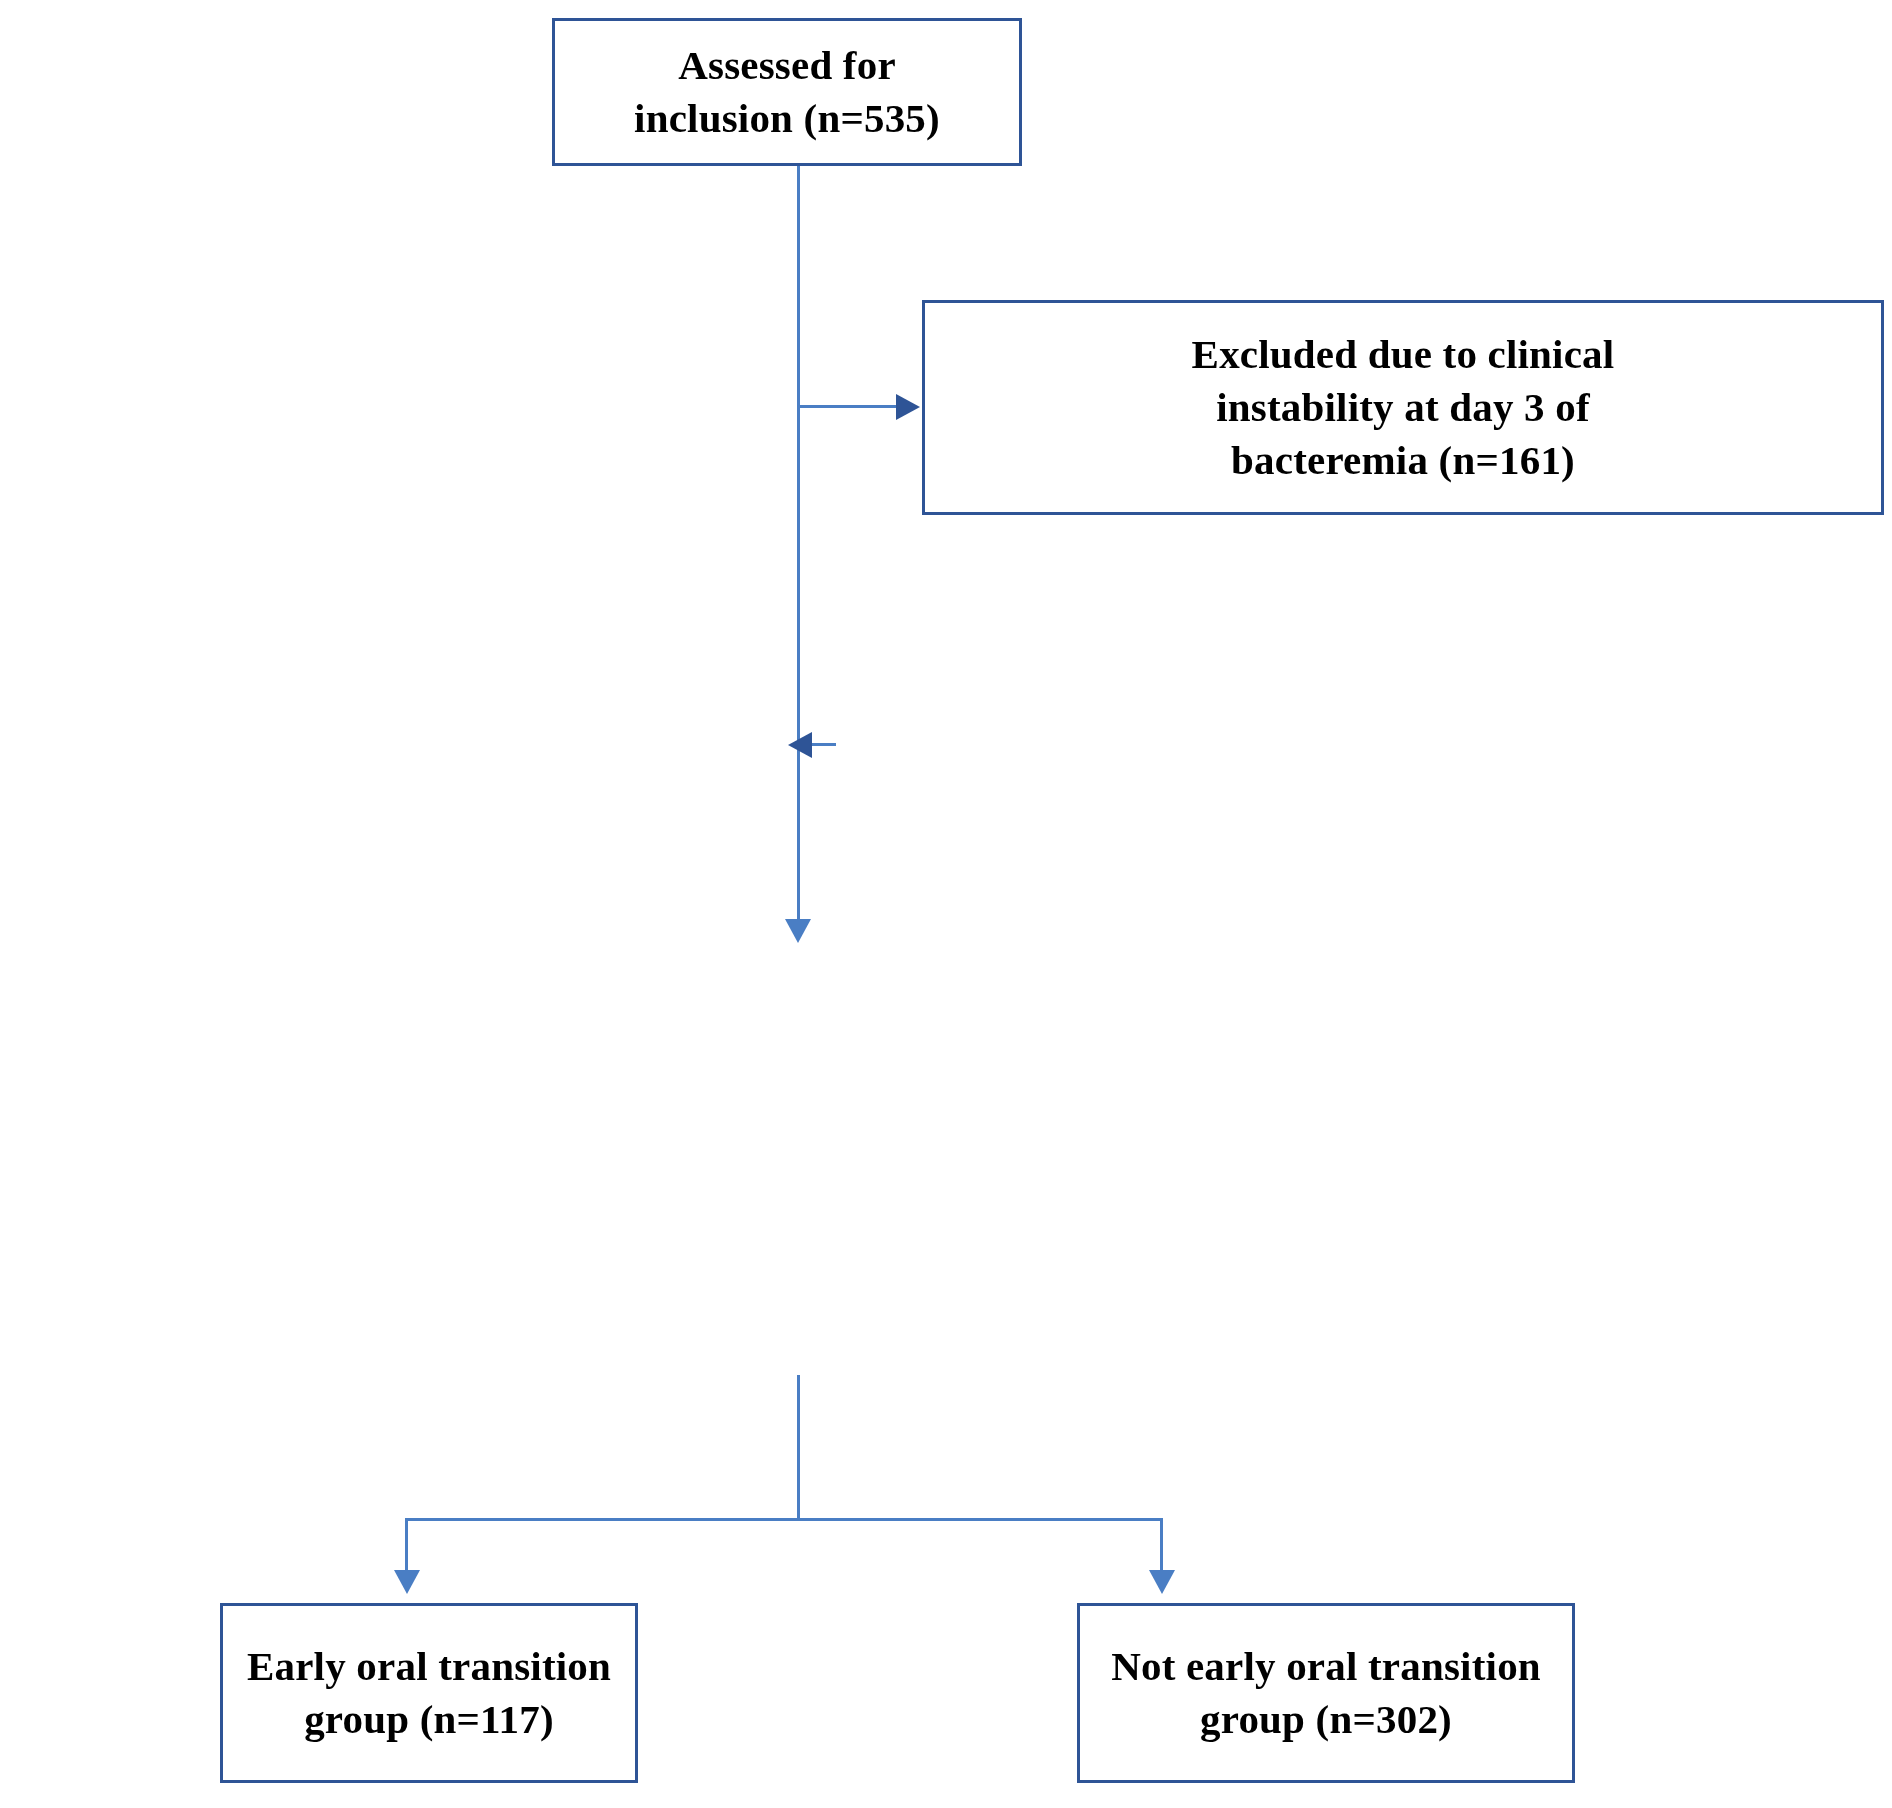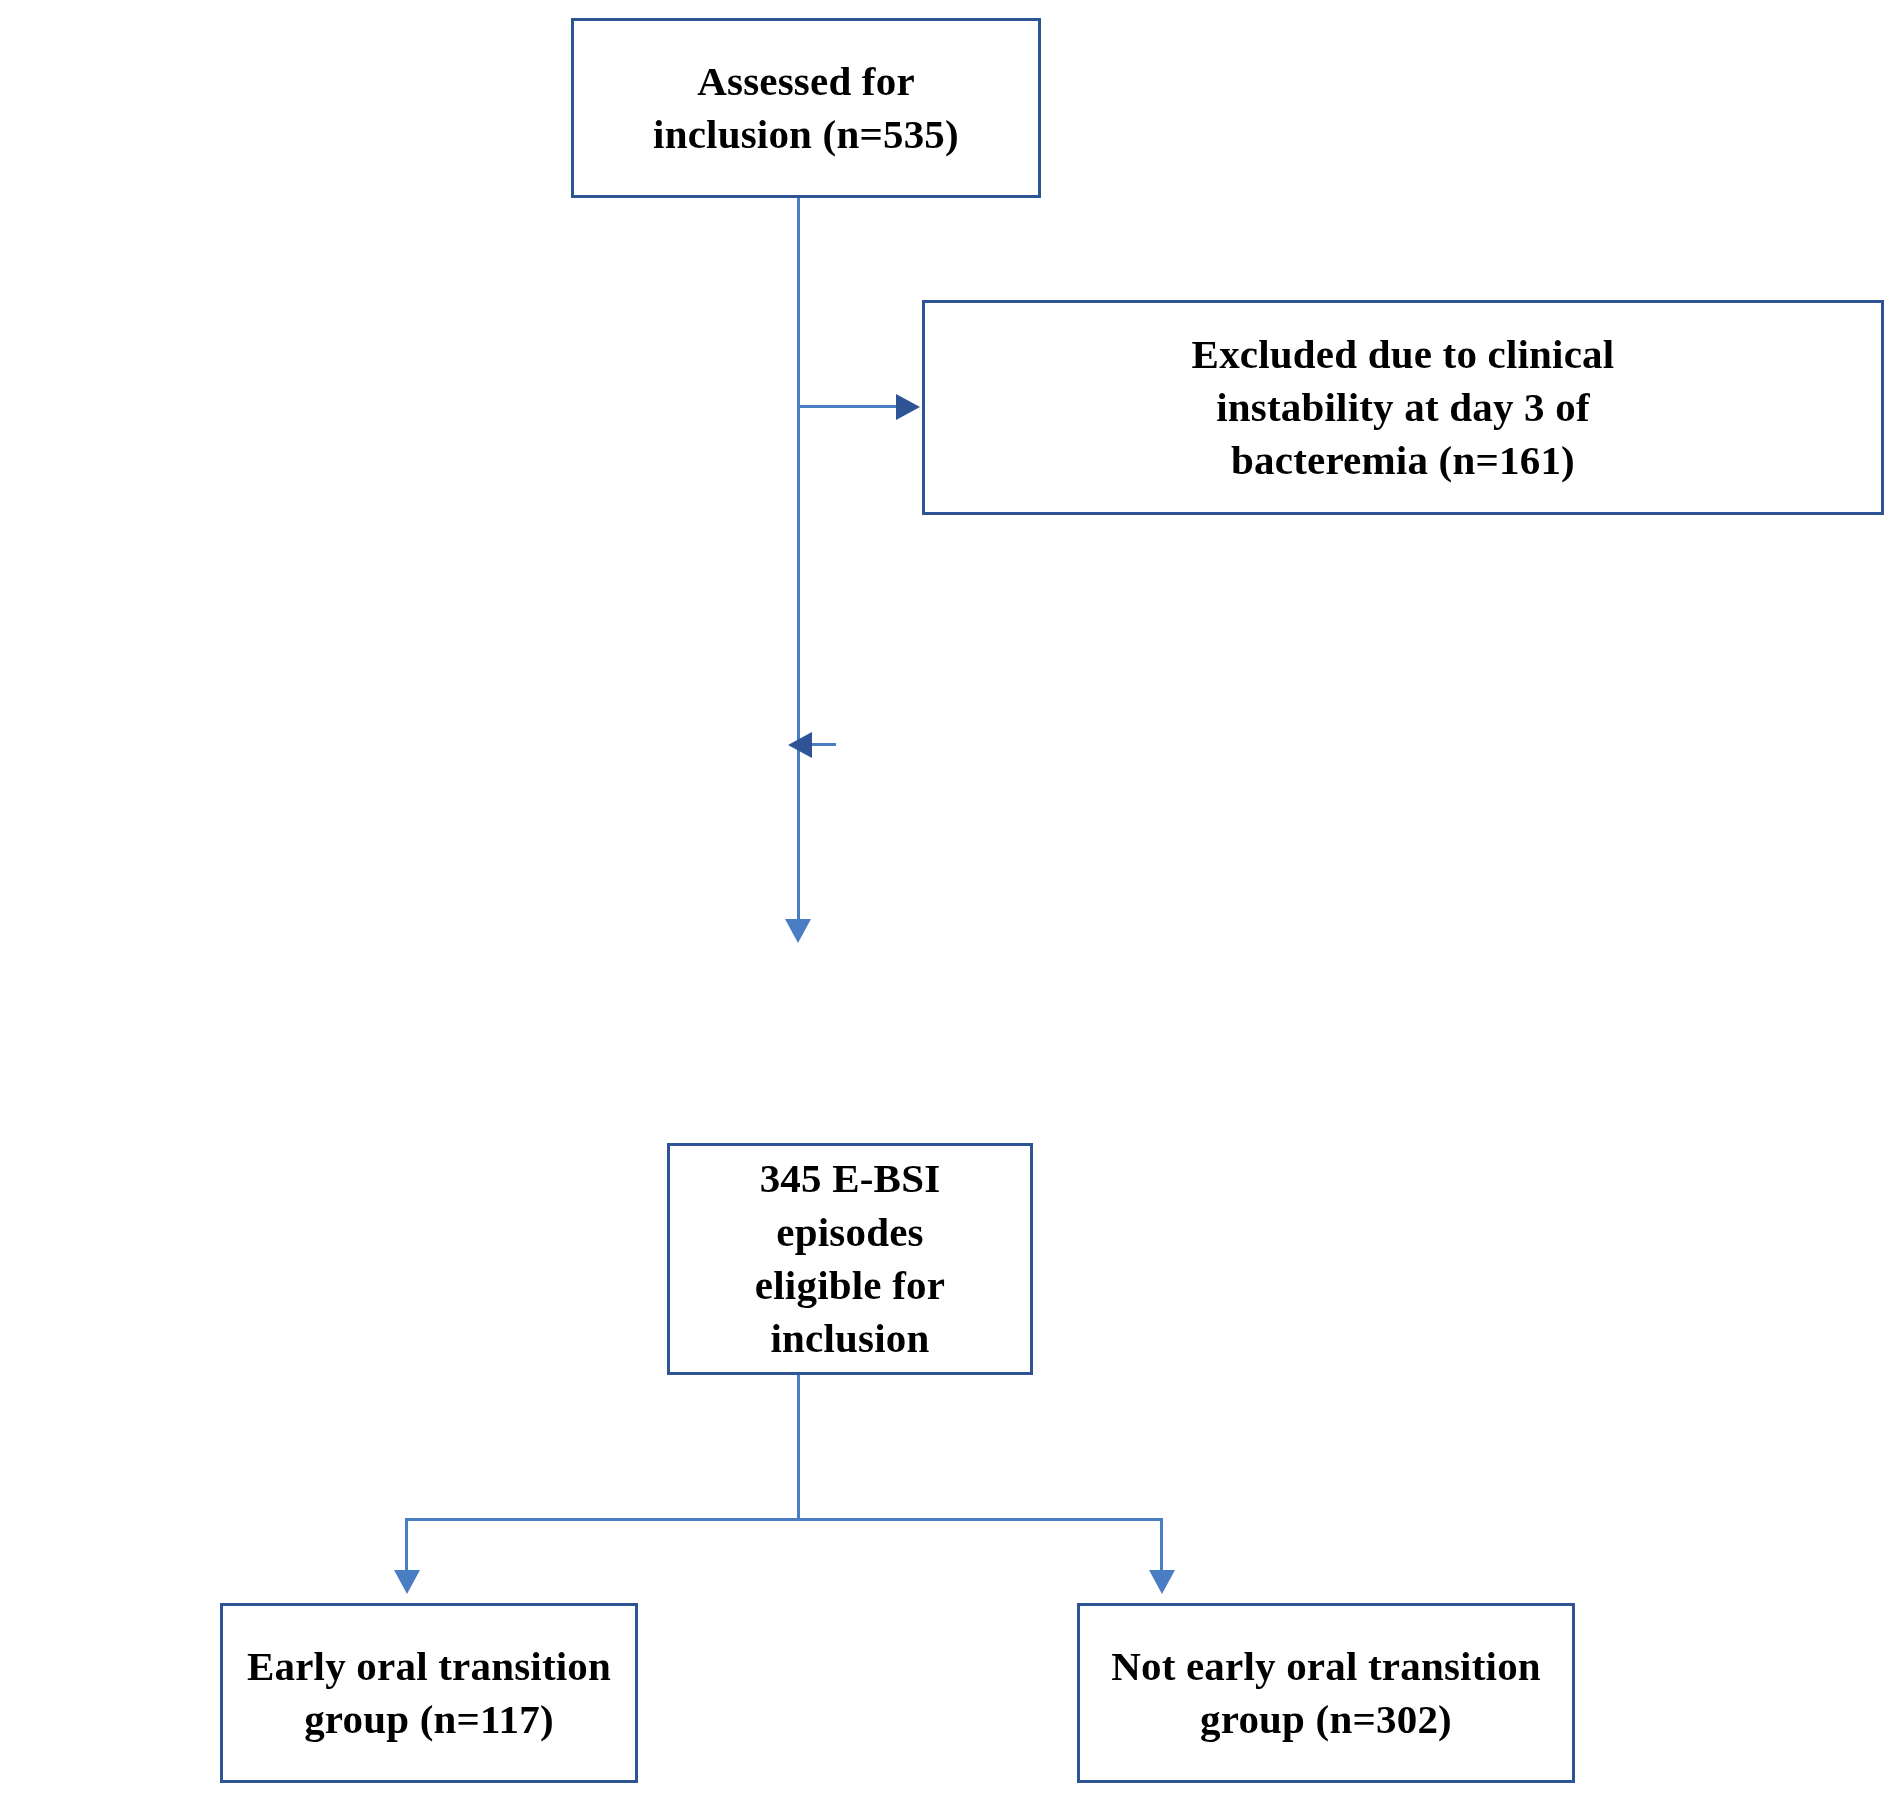--- a/index.html
+++ b/index.html
@@ -29,21 +29,21 @@
   }
   .node .label {
     font-weight: bold;
     color: #000000;
     line-height: 1.30;
     letter-spacing: 0.2px;
     padding: 0 14px;
     white-space: pre-line;
   }
   
-  #node-assessed      { left: 571px;  top: 18px;   width: 470px; height: 180px; }
+  #node-assessed      { left: 552px;  top: 18px;   width: 470px; height: 148px; }
   #node-assessed .label      { font-size: 41px; }
 
   #node-excluded-instability { left: 922px;  top: 300px;  width: 962px; height: 215px; }
   #node-excluded-instability .label { font-size: 41px; }
 
   #node-excluded-oral { left: 16px;   top: 712px;  width: 770px; height: 195px; }
   #node-excluded-oral .label { font-size: 41px; }
 
   #node-eligible      { left: 667px;  top: 1143px; width: 366px; height: 232px; }
   #node-eligible .label      { font-size: 41px; }
@@ -348,24 +348,20 @@
 inclusion (n=535)</div>
   </div>
 
   <div class="node" id="node-excluded-instability">
     <div class="label">Excluded due to clinical
 instability at day 3 of
 bacteremia (n=161)</div>
   </div>
 
 
-  <div class="node" id="node-eligible">
-    <div class="label">345 E-BSI episodes
-eligible for inclusion</div>
-  </div>
 
   <div class="node" id="node-early">
     <div class="label">Early oral transition
 group (n=117)</div>
   </div>
 
   <div class="node" id="node-not-early">
     <div class="label">Not early oral transition
 group (n=302)</div>
   </div>

